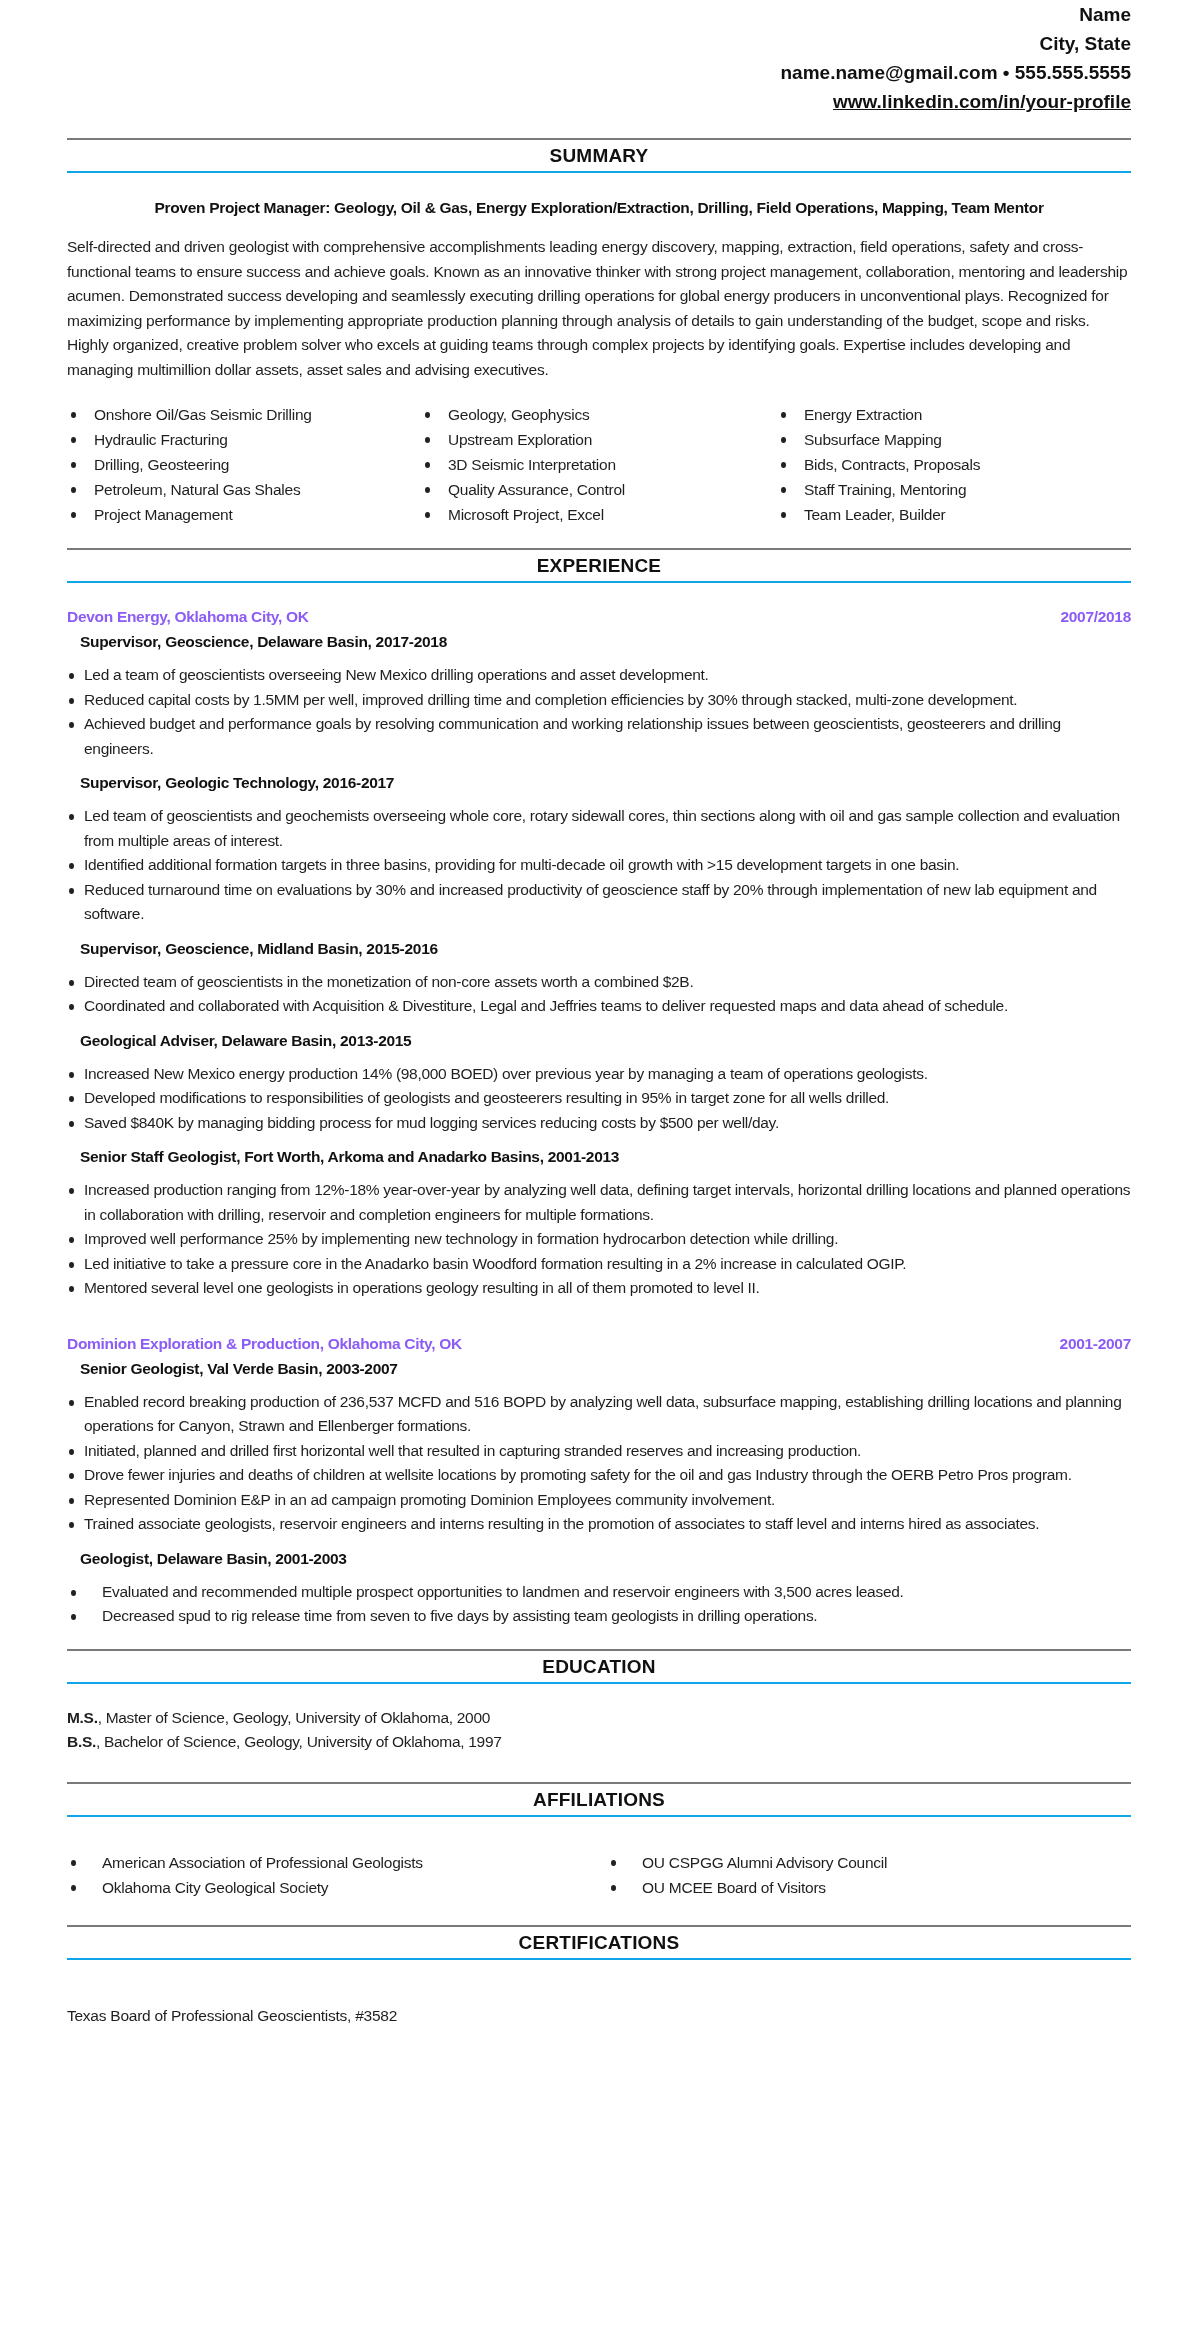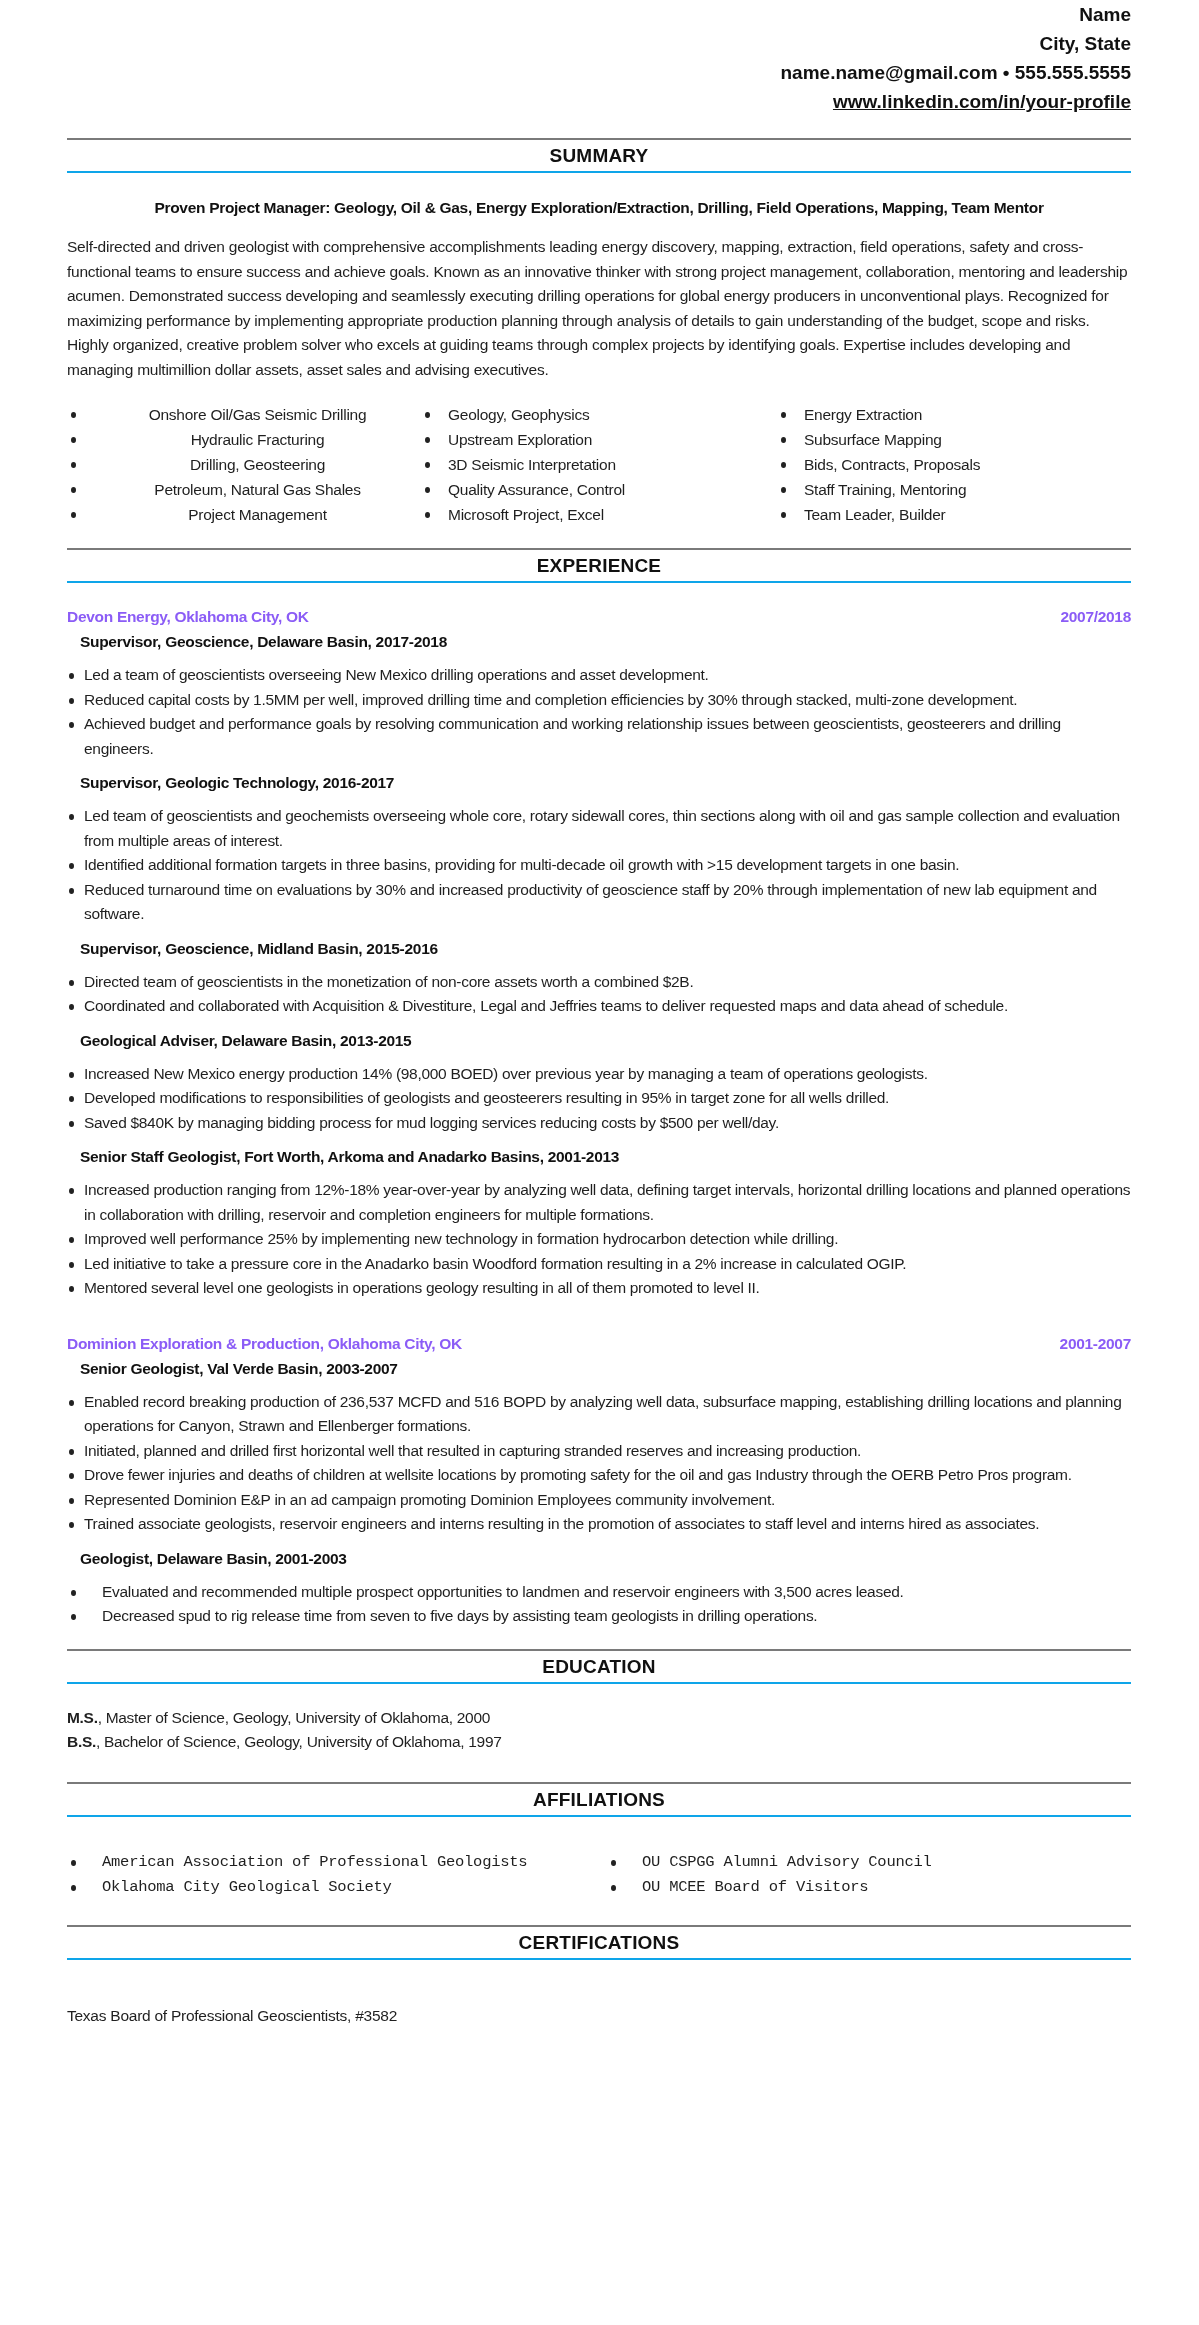--- a/index.html
+++ b/index.html
@@ -17,21 +17,21 @@
     height: 31px; line-height: 31px; letter-spacing: 0.2px;
   }
   .tagline { text-align: center; font-weight: bold; font-size: 15.5px; color: #111; margin: 26px 0 0 0; letter-spacing: -0.3px; }
   .summary { font-size: 15.5px; line-height: 24.5px; margin: 18px 0 0 0; letter-spacing: -0.25px; }
   .skills { display: flex; margin-top: 20px; }
   .skills ul { list-style: none; padding: 0; margin: 0; }
   .skills li { font-size: 15.5px; line-height: 25px; position: relative; padding-left: 27px; letter-spacing: -0.25px; }
   .skills li::before, .blt li::before, .aff li::before {
     content: ""; position: absolute; left: 4px; top: 10px; width: 5px; height: 6px; border-radius: 50%; background: #222;
   }
-  .col1 { width: 354px; text-align: center; }
+  .col1 { width: 354px; }
   .col2 { width: 356px; }
   .col3 { width: 340px; }
   .job-head { display: flex; justify-content: space-between; font-weight: bold; font-size: 15.5px; line-height: 25px; color: #8b5cf6; letter-spacing: -0.3px; }
   .role { font-weight: bold; font-size: 15.5px; line-height: 25px; color: #111; letter-spacing: -0.3px; margin-left: 13px; }
   .blt { list-style: none; padding: 0; margin: 0; }
   .blt li { font-size: 15.5px; line-height: 24.5px; position: relative; padding-left: 17px; letter-spacing: -0.3px; }
   .blt li::before { left: 2px; }
   .blt.wide li { padding-left: 35px; }
   .blt.wide li::before { left: 4px; }
   .edu { font-size: 15.5px; line-height: 24.5px; letter-spacing: -0.3px; }
@@ -147,21 +147,21 @@
 
   <div class="section-head" style="margin-top:20px;">EDUCATION</div>
 
   <div class="edu" style="margin-top:22px;">
     <div><b>M.S.</b><span>, Master of Science, Geology, University of Oklahoma, 2000</span></div>
     <div><b>B.S.</b><span>, Bachelor of Science, Geology, University of Oklahoma, 1997</span></div>
   </div>
 
   <div class="section-head" style="margin-top:27px;">AFFILIATIONS</div>
 
-  <div class="aff" style="margin-top:33px;font-family:Liberation Mono, monospace;">
+  <div class="aff" style="margin-top:33px;">
     <ul style="width:540px;">
       <li>American Association of Professional Geologists</li>
       <li>Oklahoma City Geological Society</li>
     </ul>
     <ul style="width:500px;">
       <li>OU CSPGG Alumni Advisory Council</li>
       <li>OU MCEE Board of Visitors</li>
     </ul>
   </div>
 

